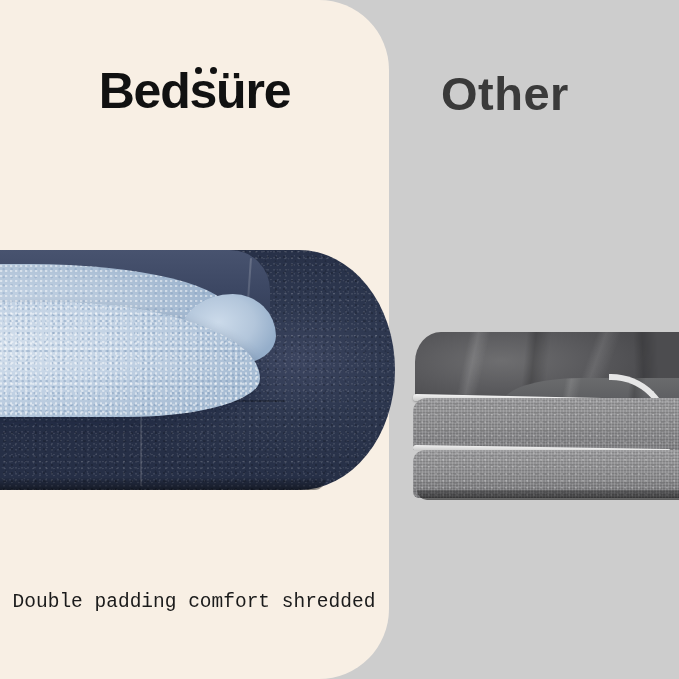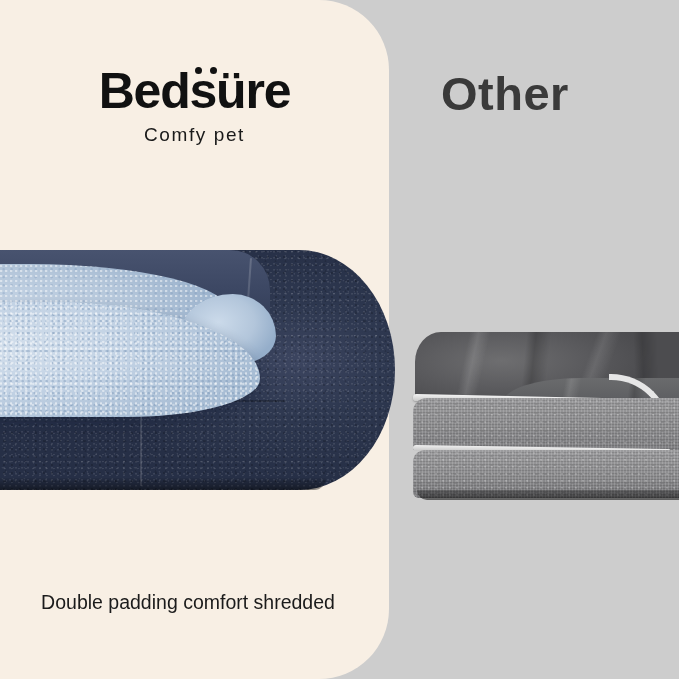--- a/index.html
+++ b/index.html
@@ -360,42 +360,41 @@
 
   
   .caption {
     position: absolute;
     bottom: 62px;
     font-size: 19.5px;
     line-height: 30px;
     color: #1b1b1b;
     text-align: center;
   }
-  .caption-left  { left: 2px;   width: 372px; }
+  .caption-left  { left: 8px;   width: 372px; font-family: Liberation Mono, monospace; }
   .caption-right { right: 4px;  width: 286px; }
   .caption span { display: block; }
 </style>
 </head>
 <body>
 
 <div id="comparison-infographic">
 
   <div class="panel-right-bg"></div>
 
   <div class="panel-left-bg"></div>
 
   <div class="brand-block">
     <div class="brand-wordmark">
       <span>Bedsüre</span>
       <span class="umlaut-dots">
         <i></i>
           <i></i>
       </span>
     </div>
-    <div class="brand-tagline">Comfy pet</div>
   </div>
 
   <div class="other-heading">Other</div>
 
   <div class="bed-navy">
     <div class="navy-body">
       <div class="navy-texture"></div>
       <div class="navy-backwall"></div>
       <div class="navy-base-seam"></div>
       <div class="navy-seam"></div>

